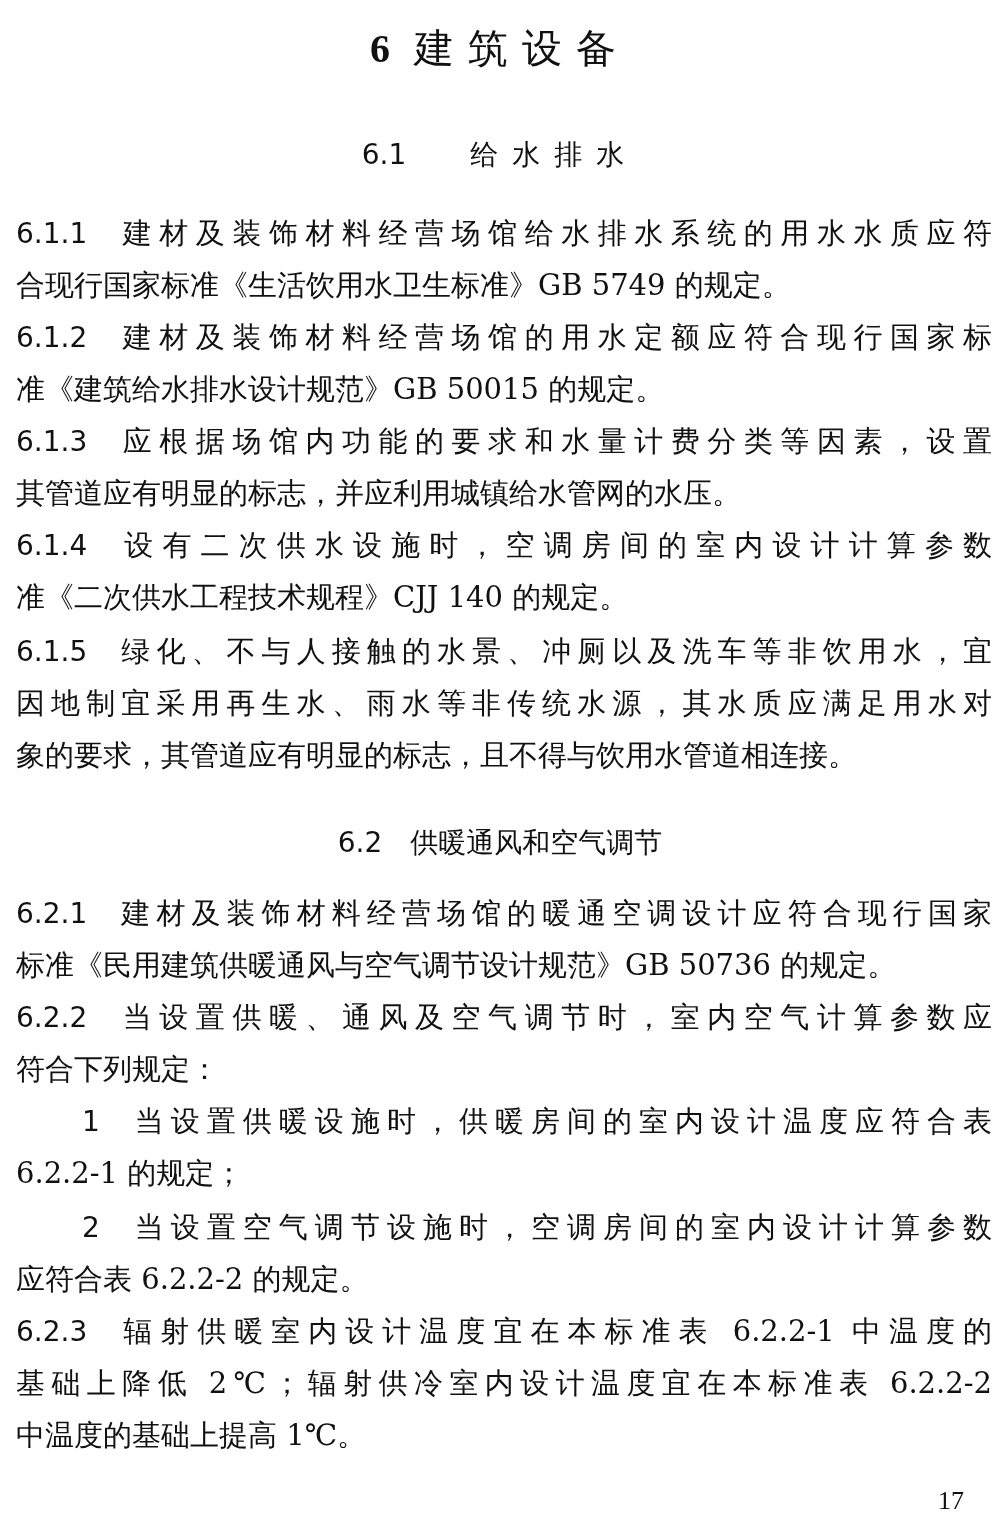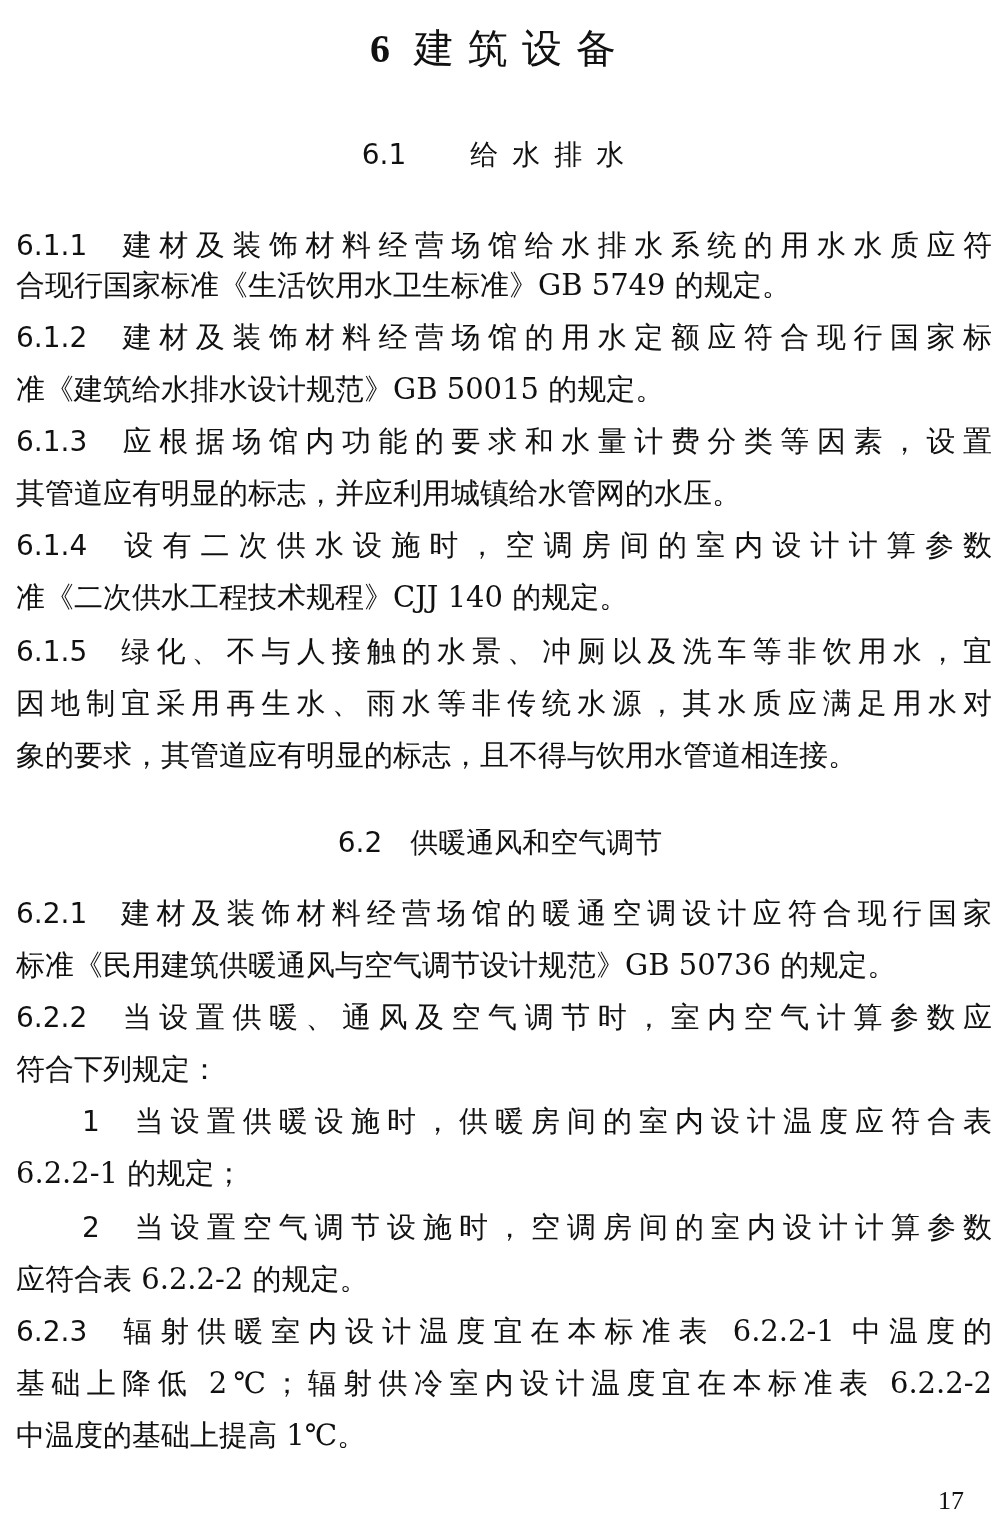--- a/index.html
+++ b/index.html
@@ -90,21 +90,21 @@
 <div class="page">
 
   <div class="chapter-title">
     <span class="num">6</span><span>建筑设备</span>
   </div>
 
   <div class="section-title spaced" style="top:135px;">
     <span class="num">6.1</span><span class="txt">给水排水</span>
   </div>
 
-  <div class="line" style="top:213px;margin-top:12px;">
+  <div class="line" style="top:213px;">
     <span class="clause-num">6.1.1</span><span>建材及装饰材料经营场馆给水排水系统的用水水质应符</span>
   </div>
   <div class="line last" style="top:265px;">合现行国家标准《生活饮用水卫生标准》GB 5749 的规定。</div>
 
   <div class="line" style="top:317px;">
     <span class="clause-num">6.1.2</span><span>建材及装饰材料经营场馆的用水定额应符合现行国家标</span>
   </div>
   <div class="line last" style="top:369px;">准《建筑给水排水设计规范》GB 50015 的规定。</div>
 
   <div class="line" style="top:421px;">

